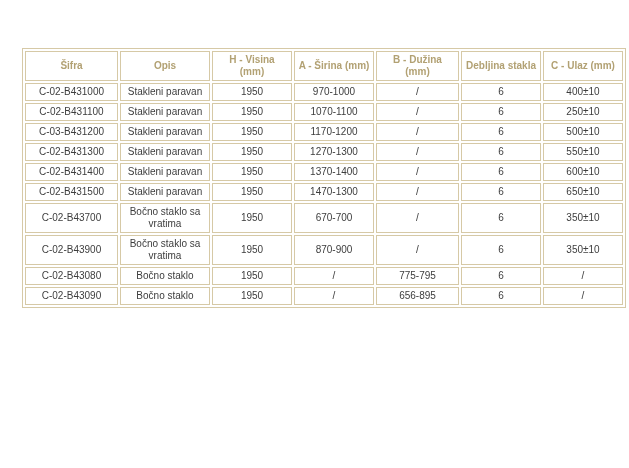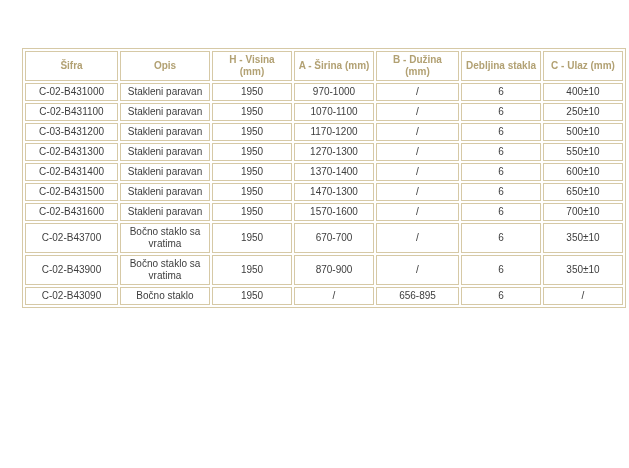--- a/index.html
+++ b/index.html
@@ -129,47 +129,47 @@
         <tr>
           <td>C-02-B431500</td>
           <td>Stakleni paravan</td>
           <td>1950</td>
           <td>1470-1300</td>
           <td>/</td>
           <td>6</td>
           <td>650±10</td>
         </tr>
         <tr>
-          <td>C-02-B431600</td>
-          <td>Stakleni paravan</td>
-          <td>1950</td>
-          <td>1570-1600</td>
-          <td>/</td>
-          <td>6</td>
-          <td>700±10</td>
-        </tr>
-        <tr>
           <td>C-02-B43700</td>
           <td>Bočno staklo sa vratima</td>
           <td>1950</td>
           <td>670-700</td>
           <td>/</td>
           <td>6</td>
           <td>350±10</td>
         </tr>
         <tr>
           <td>C-02-B43900</td>
           <td>Bočno staklo sa vratima</td>
           <td>1950</td>
           <td>870-900</td>
           <td>/</td>
           <td>6</td>
           <td>350±10</td>
         </tr>
         <tr>
+          <td>C-02-B43080</td>
+          <td>Bočno staklo</td>
+          <td>1950</td>
+          <td>/</td>
+          <td>775-795</td>
+          <td>6</td>
+          <td>/</td>
+        </tr>
+        <tr>
           <td>C-02-B43090</td>
           <td>Bočno staklo</td>
           <td>1950</td>
           <td>/</td>
           <td>656-895</td>
           <td>6</td>
           <td>/</td>
         </tr>
       </tbody>
   </table>

